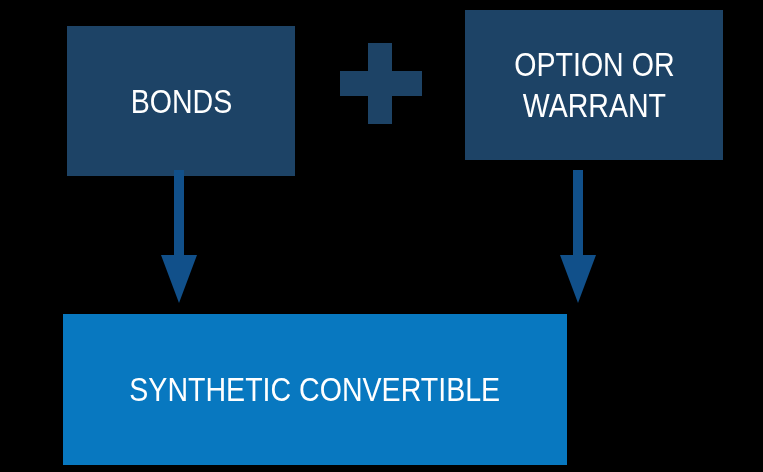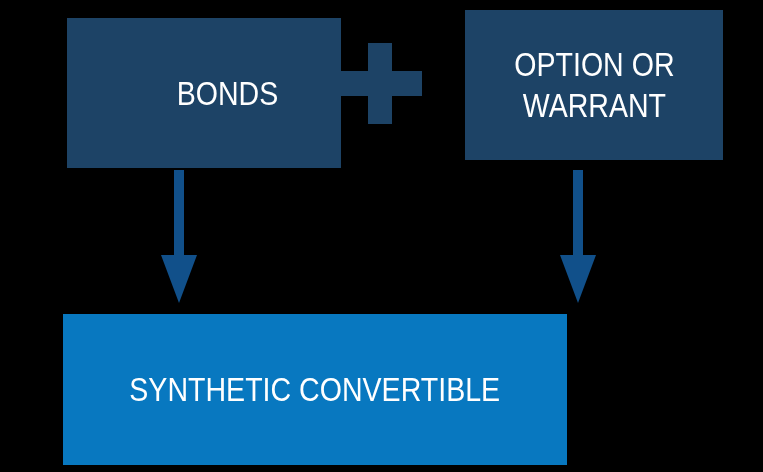--- a/index.html
+++ b/index.html
@@ -17,21 +17,21 @@
   }
   .box {
     position: absolute;
     display: flex;
     align-items: center;
     justify-content: center;
     text-align: center;
   }
   .navy { background: #1d4366; }
   .result { background: #0878c0; }
-  .bonds-box   { left: 67px;  top: 18px;  width: 228px; height: 150px; padding-left: 46px; }
+  .bonds-box   { left: 67px;  top: 26px;  width: 228px; height: 150px; }
   .option-box  { left: 465px; top: 10px;  width: 258px; height: 150px; text-align: center; }
   .result-box  { left: 63px;  top: 314px; width: 504px; height: 151px; }
   .boxlabel {
     color: #ffffff;
     font-size: 34px;
     font-weight: 400;
     line-height: 41px;
     letter-spacing: 0px;
     display: inline-block;
     transform: scaleX(0.84);

